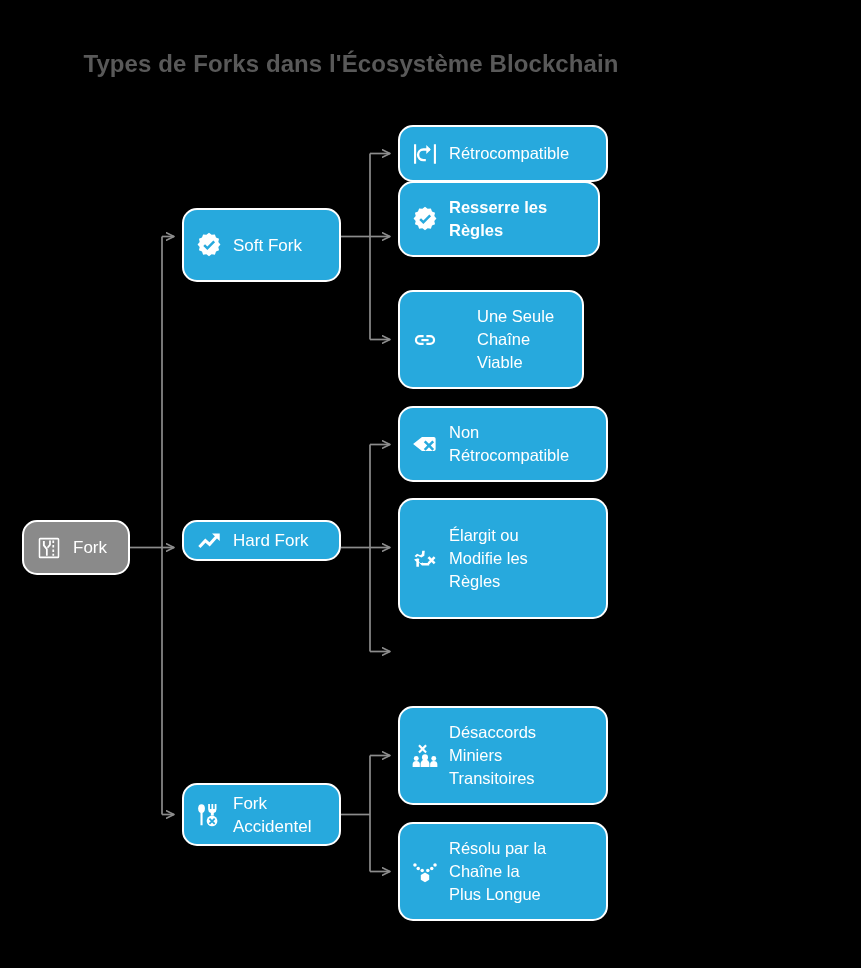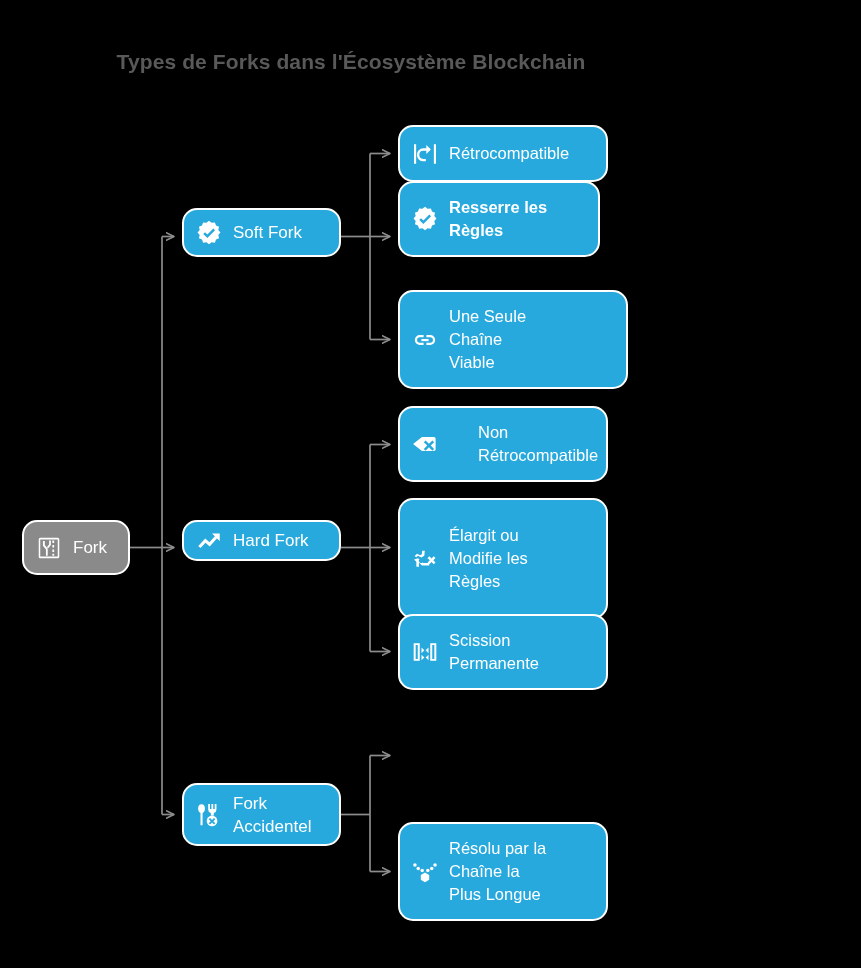--- a/index.html
+++ b/index.html
@@ -30,21 +30,21 @@
     pointer-events: none;
   }
 
   .chart-title {
     position: absolute;
     left: 0;
     top: 50px;
     width: 702px;
     text-align: center;
     color: #595959;
-    font-size: 21px;
+    font-size: 24px;
     font-weight: bold;
     letter-spacing: 0.1px;
   }
 
   .node {
     position: absolute;
     box-sizing: border-box;
     display: flex;
     flex-direction: row;
     align-items: center;
@@ -132,21 +132,21 @@
       <svg viewBox="0 0 24 24">
         <path d="M4.5 3.2h15a1.3 1.3 0 0 1 1.3 1.3v15a1.3 1.3 0 0 1-1.3 1.3h-15A1.3 1.3 0 0 1 3.2 19.5v-15A1.3 1.3 0 0 1 4.5 3.2zm0 1.5v14.6h15V4.7z"></path>
         <path d="M14.9 5.6h1.5v2.2h-1.5zM14.9 9.4h1.5v2.2h-1.5zM14.9 13.2h1.5v2.2h-1.5zM14.9 17h1.5v1.6h-1.5z"></path>
         <path d="M9.4 18.6V13.2L6.8 10V5.9h1.6v3.6l2.5 3.1v6z"></path>
         <path d="M12.1 5.6h1.5v3.9l-2.3 2.8-1.2-.95 2-2.45z"></path>
       </svg>
     </span>
     <span class="label">Fork</span>
   </div>
 
-  <div class="node branch" style="left:182px; top:208px; width:159px; height:49px;">
+  <div class="node branch" style="left:182px; top:208px; width:159px; height:74px;">
     <span class="ico">
       <svg viewBox="0 0 24 24">
         <path d="M12 1.6l2.25 1.7 2.8-.35.95 2.67 2.6 1.08-.62 2.76 1.82 2.15-1.82 2.15.62 2.76-2.6 1.08-.95 2.67-2.8-.35L12 21.6l-2.25-1.68-2.8.35-.95-2.67-2.6-1.08.62-2.76L2.2 11.6l1.82-2.15-.62-2.76 2.6-1.08.95-2.67 2.8.35z"></path>
         <path d="M10.6 16.3l-3.5-3.5 1.5-1.5 2 2 5.1-5.1 1.5 1.5z" fill="#27a9dd"></path>
       </svg>
     </span>
     <span class="label">Soft Fork</span>
   </div>
 
   <div class="node leaf" style="left:398px; top:125px; width:210px; height:57px;">
@@ -164,21 +164,21 @@
     <span class="ico">
       <svg viewBox="0 0 24 24">
         <path d="M12 1.6l2.25 1.7 2.8-.35.95 2.67 2.6 1.08-.62 2.76 1.82 2.15-1.82 2.15.62 2.76-2.6 1.08-.95 2.67-2.8-.35L12 21.6l-2.25-1.68-2.8.35-.95-2.67-2.6-1.08.62-2.76L2.2 11.6l1.82-2.15-.62-2.76 2.6-1.08.95-2.67 2.8.35z"></path>
         <path d="M10.6 16.3l-3.5-3.5 1.5-1.5 2 2 5.1-5.1 1.5 1.5z" fill="#27a9dd"></path>
       </svg>
     </span>
     <span class="label">Resserre les
 Règles</span>
   </div>
 
-  <div class="node leaf" style="left:398px; top:290px; width:230px; height:99px;">
+  <div class="node leaf" style="left:398px; top:290px; width:186px; height:99px;gap:28px;">
     <span class="ico">
       <svg viewBox="0 0 24 24">
         <path d="M7.6 7.7h3.2v1.9H7.6a2.4 2.4 0 0 0 0 4.8h3.2v1.9H7.6a4.3 4.3 0 0 1 0-8.6z"></path>
         <path d="M16.4 7.7a4.3 4.3 0 0 1 0 8.6h-3.2v-1.9h3.2a2.4 2.4 0 0 0 0-4.8h-3.2V7.7z"></path>
         <path d="M8.9 11.1h6.2V13H8.9z"></path>
       </svg>
     </span>
     <span class="label">Une Seule
 Chaîne
 Viable</span>
@@ -187,21 +187,21 @@
   <div class="node branch" style="left:182px; top:520px; width:159px; height:41px;">
     <span class="ico">
       <svg viewBox="0 0 24 24">
         <path d="M2.8 16.3l6-6.4 3.6 3.2 5.4-6.1 1.9 1.7-7.1 8-3.6-3.2-4.3 4.6z"></path>
         <path d="M14.6 5.5h6.6v6.6l-2.3-2.3-1.9-1.9z"></path>
       </svg>
     </span>
     <span class="label">Hard Fork</span>
   </div>
 
-  <div class="node leaf" style="left:398px; top:406px; width:210px; height:76px;gap:29px;">
+  <div class="node leaf" style="left:398px; top:406px; width:210px; height:76px;">
     <span class="ico">
       <svg viewBox="0 0 24 24">
         <path d="M9.4 5.9h10.2a1.5 1.5 0 0 1 1.5 1.5v9.2a1.5 1.5 0 0 1-1.5 1.5H9.4L1.8 12z"></path>
         <path d="M12.5 8.9l2.9 2.9 2.9-2.9 1.5 1.5-2.9 2.9 2.9 2.9-1.5 1.5-2.9-2.9-2.9 2.9-1.5-1.5 2.9-2.9-2.9-2.9z" fill="#27a9dd"></path>
       </svg>
     </span>
     <span class="label">Non
 Rétrocompatible</span>
   </div>
 
@@ -212,47 +212,51 @@
         <path d="M2.6 12.4l2 1.9v4.3h2.2v-3.5l2.6 2.5h6.2v-2.2h-5.3l-4.2-4.1z"></path>
         <path d="M13.8 11.6l1.9-1.9 1.9 1.9 1.9-1.9 1.5 1.5-1.9 1.9 1.9 1.9-1.5 1.5-1.9-1.9-1.9 1.9-1.5-1.5 1.9-1.9-1.9-1.9z"></path>
         <path d="M10.5 13.6a1.9 1.9 0 1 1 0-.05z" fill="#27a9dd"></path>
       </svg>
     </span>
     <span class="label">Élargit ou
 Modifie les
 Règles</span>
   </div>
 
-  <div class="node leaf" style="left:398px; top:614px; width:210px; height:76px;">
-    <span class="ico">
-      <svg viewBox="0 0 24 24">
-        <path d="M2.3 4.4h5.2v15.2H2.3zm1.7 1.7v11.8h1.8V6.1z"></path>
-        <path d="M16.5 4.4h5.2v15.2h-5.2zm1.7 1.7v11.8H20V6.1z"></path>
-        <path d="M9 8.2l2.4 2.4L9 13V8.2zM15 8.2V13l-2.4-2.4z"></path>
-        <path d="M9 14.3l2.4 2.4L9 19.1zM15 14.3v4.8l-2.4-2.4z"></path>
-      </svg>
-    </span>
-    <span class="label">Scission
-Permanente</span>
-  </div>
 
   <div class="node branch" style="left:182px; top:783px; width:159px; height:63px;">
     <span class="ico">
       <svg viewBox="0 0 24 24">
         <ellipse cx="5.6" cy="6.5" rx="2.9" ry="3.8"></ellipse>
         <path d="M4.7 9.6h1.8v11.2H4.7z"></path>
         <path d="M11.3 2.6h1.5v4.2h1.3V2.6h1.5v4.2h1.3V2.6h1.5v4.6a3.1 3.1 0 0 1-2.3 3v2.2h-2.5V10.2a3.1 3.1 0 0 1-2.3-3z"></path>
         <circle cx="14.6" cy="17.1" r="4.6"></circle>
         <path d="M12.9 14.5l1.7 1.7 1.7-1.7 1.1 1.1-1.7 1.7 1.7 1.7-1.1 1.1-1.7-1.7-1.7 1.7-1.1-1.1 1.7-1.7-1.7-1.7z" fill="#27a9dd"></path>
       </svg>
     </span>
     <span class="label">Fork
 Accidentel</span>
   </div>
 
+  <div class="node leaf" style="left:398px; top:706px; width:210px; height:99px;">
+    <span class="ico">
+      <svg viewBox="0 0 24 24">
+        <path d="M7.5 2.2l2.4 2.4 2.4-2.4 1.3 1.3-2.4 2.4 2.4 2.4-1.3 1.3-2.4-2.4-2.4 2.4-1.3-1.3 2.4-2.4-2.4-2.4z"></path>
+        <circle cx="4.5" cy="14.2" r="2.1"></circle>
+        <path d="M1.4 21.4v-2.1a3.1 3.1 0 0 1 6.2 0v2.1z"></path>
+        <circle cx="19.5" cy="14.2" r="2.1"></circle>
+        <path d="M16.4 21.4v-2.1a3.1 3.1 0 0 1 6.2 0v2.1z"></path>
+        <circle cx="12" cy="13.2" r="2.6"></circle>
+        <path d="M8.2 21.4v-2.6a3.8 3.8 0 0 1 7.6 0v2.6z"></path>
+      </svg>
+    </span>
+    <span class="label">Désaccords
+Miniers
+Transitoires</span>
+  </div>
 
   <div class="node leaf" style="left:398px; top:822px; width:210px; height:99px;">
     <span class="ico">
       <svg viewBox="0 0 24 24">
         <circle cx="3.4" cy="6.1" r="1.5"></circle>
         <circle cx="6.2" cy="9.1" r="1.5"></circle>
         <circle cx="9.6" cy="10.8" r="1.5"></circle>
         <circle cx="14.4" cy="10.8" r="1.5"></circle>
         <circle cx="17.8" cy="9.1" r="1.5"></circle>
         <circle cx="20.6" cy="6.1" r="1.5"></circle>

